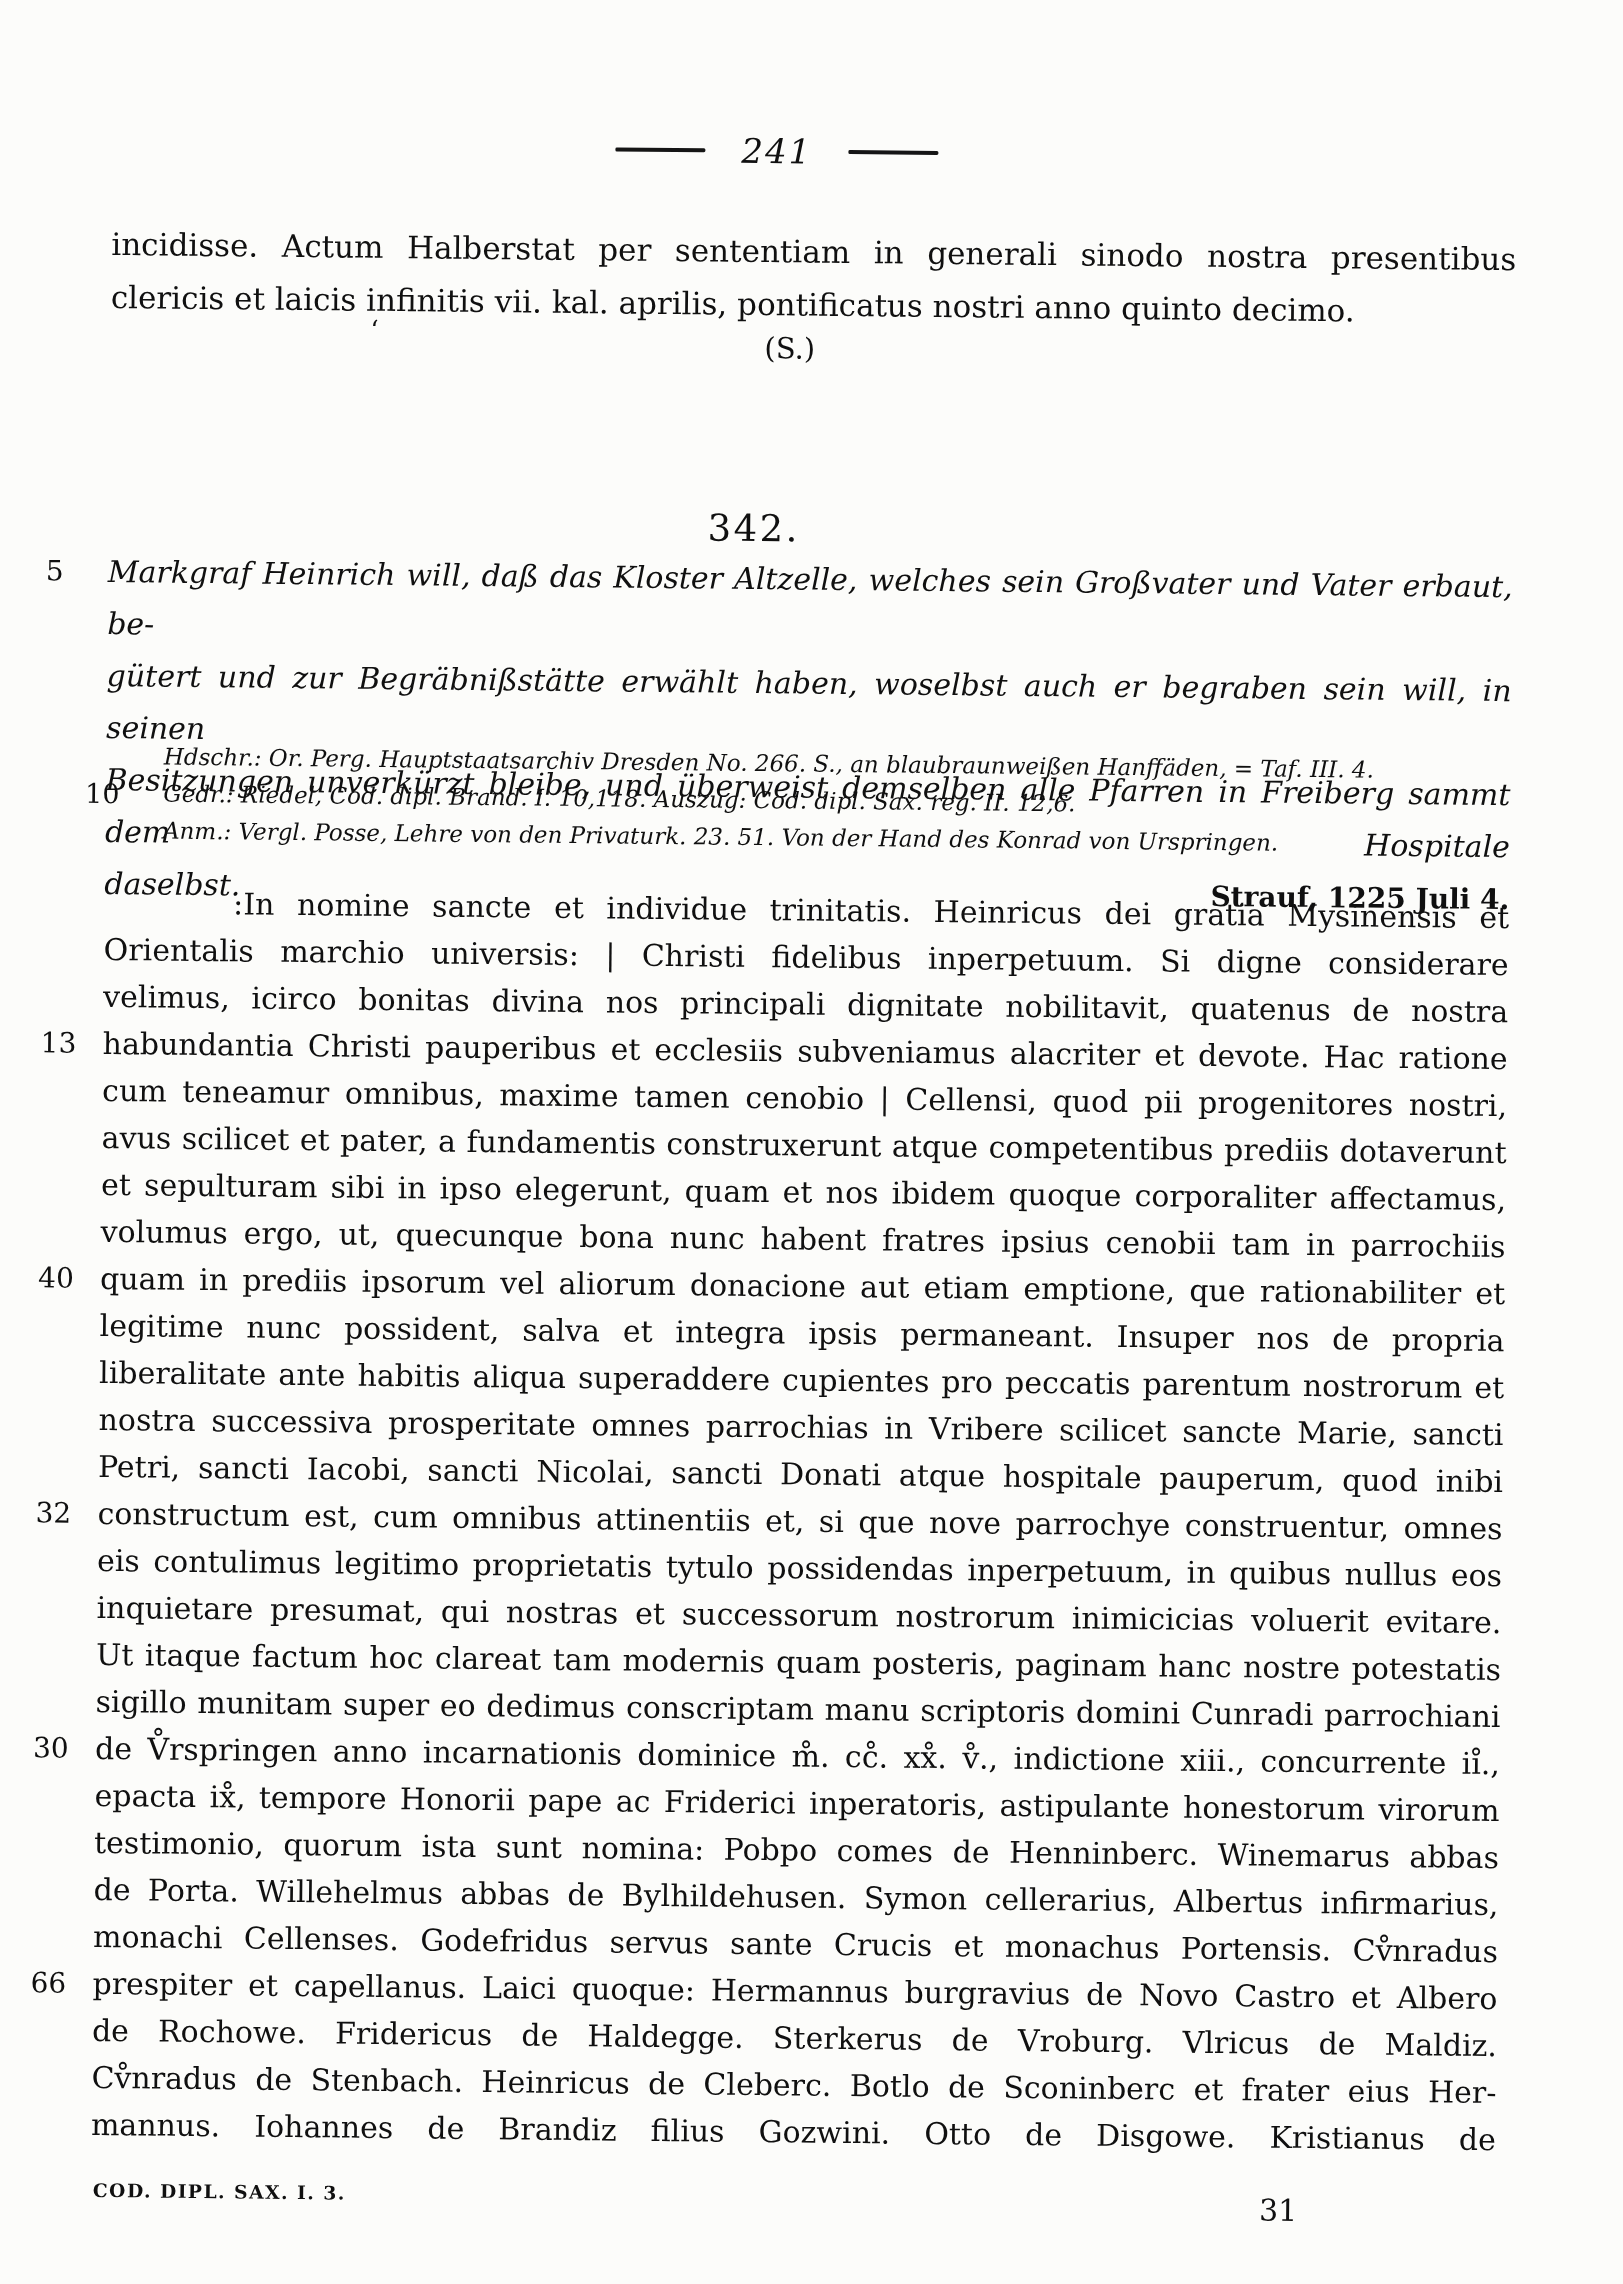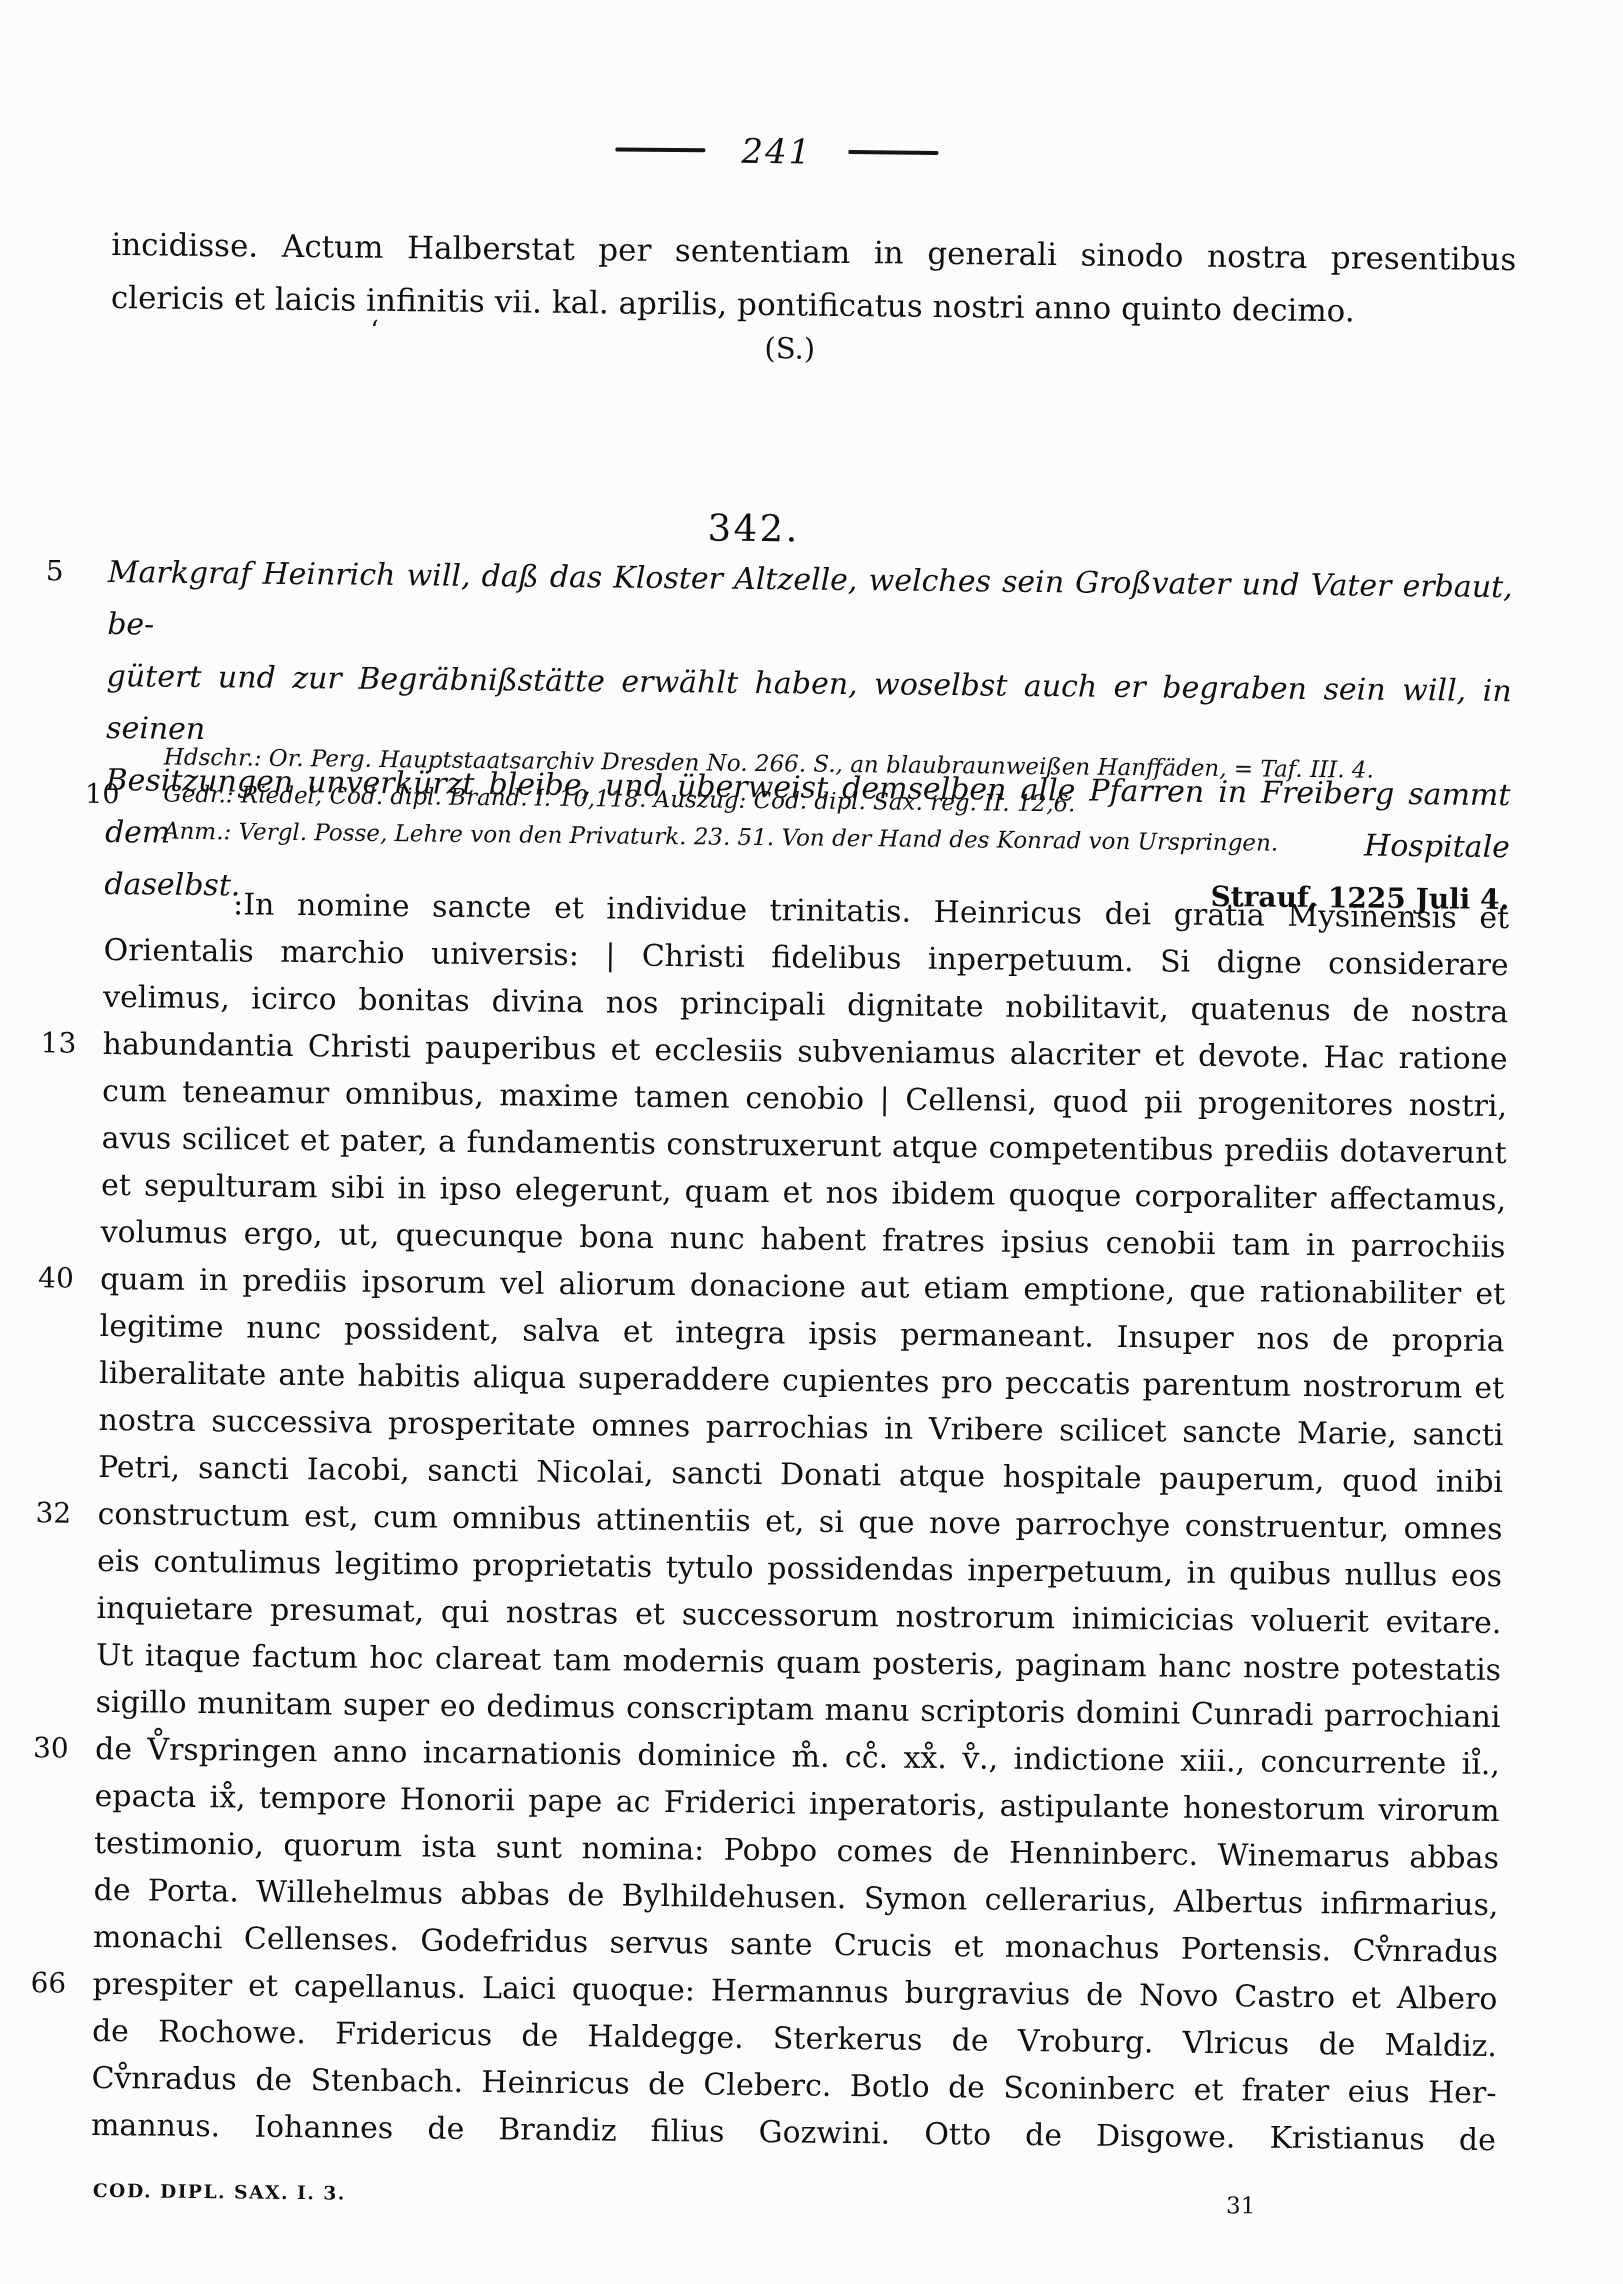--- a/index.html
+++ b/index.html
@@ -36,21 +36,21 @@
   
   .mno{position:absolute;left:-62px;width:46px;text-align:right;font-style:normal;
        font-size:28px;text-indent:0;}
   .mno.ref{left:-130px;width:86px;font-size:27px;}
   
   .main{position:absolute;top:879px;left:0;width:100%;font-size:30px;line-height:47px;}
   .bl{position:relative;height:47px;text-align:justify;text-align-last:justify;}
   .bl.indent{text-indent:129px;}
   
   .footl{position:absolute;top:2179px;left:2.5px;font-weight:bold;font-size:18.7px;letter-spacing:1.5px;}
-  .footr{position:absolute;top:2180px;left:1136px;font-size:23px;}
+  .footr{position:absolute;top:2180px;left:1169px;font-size:30px;}
 </style>
 </head>
 <body>
 
 <div class="sheet">
   <div class="content">
 
     <div class="pagehead">
       <div class="hdash l"></div>
       <div class="pageno">241</div>

